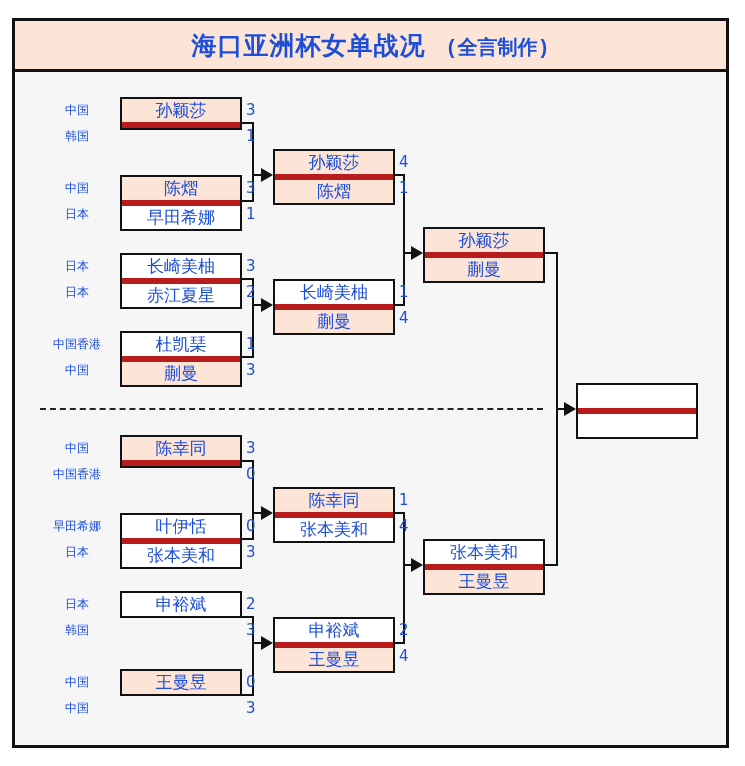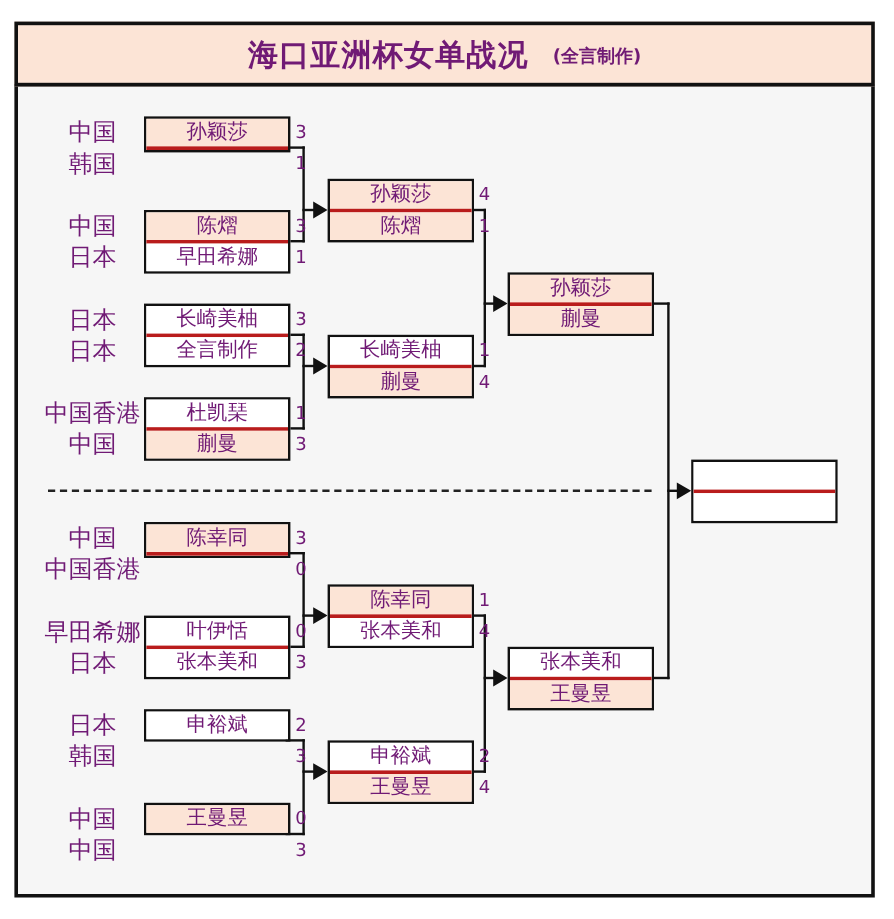--- a/index.html
+++ b/index.html
@@ -1,30 +1,30 @@
 <!DOCTYPE html>
 <html style="--hl: #fce4d6; --bg: #f6f6f6;"><head>
 <meta charset="utf-8">
 <style>
   html,body{margin:0;padding:0;background:#ffffff;}
   .canvas{position:relative;width:745px;height:766px;background:#ffffff;overflow:hidden;
-          font-family:"DejaVu Sans","Liberation Sans",sans-serif;color:#701a75;}
+          font-family:"DejaVu Sans","Liberation Sans",sans-serif;color:#1d4ed8;}
   .title-bar{position:absolute;left:12px;top:18px;width:717px;height:54px;box-sizing:border-box;
              border:3px solid #111;background:var(--hl,#fce4d6);
              display:flex;align-items:center;justify-content:center;}
   .title-main{font-size:25px;font-weight:bold;letter-spacing:1px;}
-  .title-sub{font-size:15px;font-weight:bold;margin-left:20px;padding-top:5px;}
+  .title-sub{font-size:20px;font-weight:bold;margin-left:20px;padding-top:5px;font-family:Liberation Mono, monospace;}
   .frame-body{position:absolute;left:12px;top:70px;width:717px;height:678px;box-sizing:border-box;
               border:3px solid #111;border-top:2px solid #111;background:var(--bg,#f6f6f6);}
   .match{position:absolute;display:flex;align-items:flex-start;}
   .countries{width:86px;}
-  .country{height:26px;line-height:26px;text-align:center;font-size:20px;}
+  .country{height:26px;line-height:26px;text-align:center;font-size:12px;}
   .box{width:118px;border:2px solid #111;background:#fff;box-sizing:content-box;}
   .cell{height:23px;line-height:23px;text-align:center;font-size:17px;background:#ffffff;}
-  .cell.first{border-bottom:3px solid #b91c1c;}
+  .cell.first{border-bottom:6px solid #b91c1c;}
   .cell.hl{background:var(--hl,#fce4d6);}
   .scores{width:18px;}
   .score{height:26px;line-height:26px;font-size:15px;padding-left:4px;}
   .ln{position:absolute;background:#111;}
   .dash{position:absolute;border-top:2px dashed #222;height:0;}
   .ahead{position:absolute;width:0;height:0;border-top:7px solid transparent;
          border-bottom:7px solid transparent;border-left:12px solid #111;}
 </style>
 </head>
 <body>
@@ -110,21 +110,21 @@
     </div>
   </div>
 
   <div class="match" style="left:34px;top:253px">
     <div class="countries">
       <div class="country">日本</div>
       <div class="country">日本</div>
     </div>
     <div class="box">
       <div class="cell first">长崎美柚</div>
-      <div class="cell">全言制作</div>
+      <div class="cell">赤江夏星</div>
     </div>
     <div class="scores">
       <div class="score">3</div>
       <div class="score">2</div>
     </div>
   </div>
 
   <div class="match" style="left:34px;top:331px">
     <div class="countries">
       <div class="country">中国香港</div>

